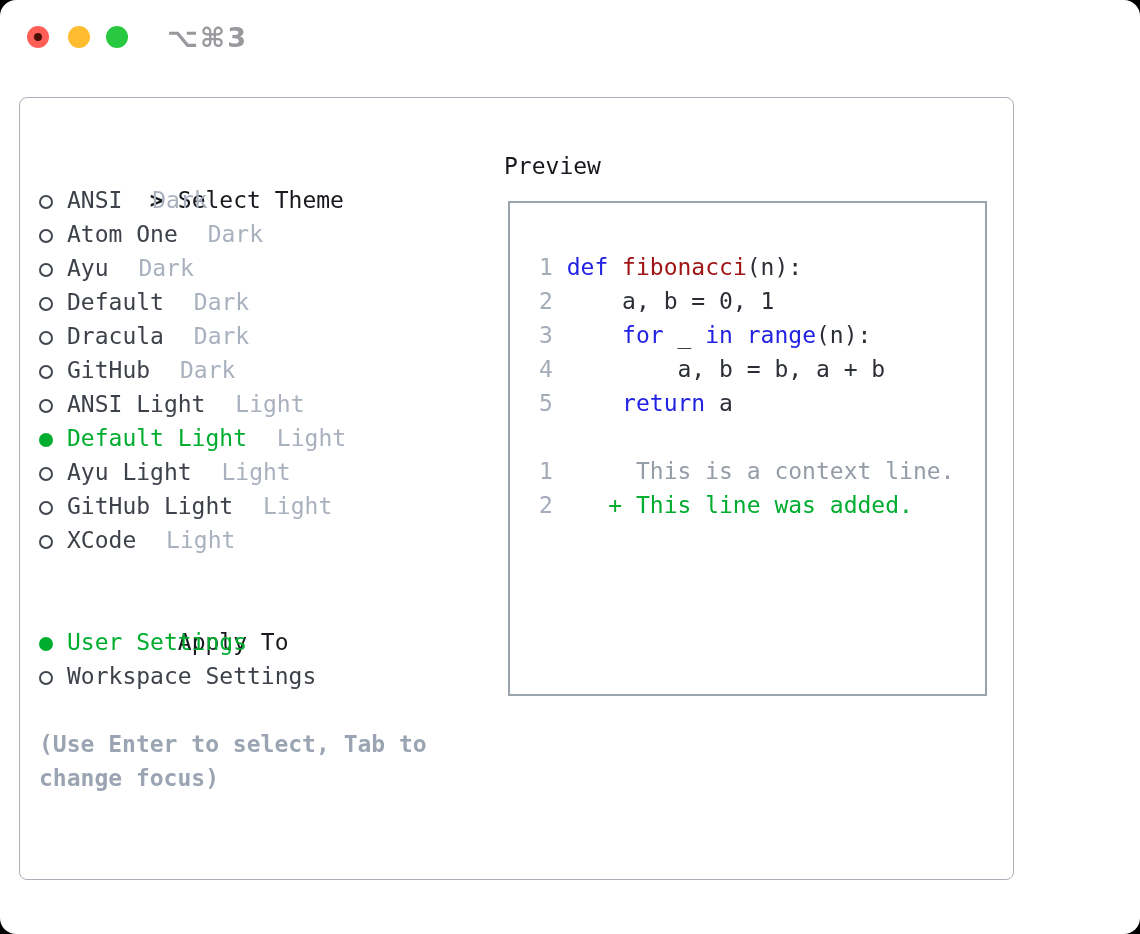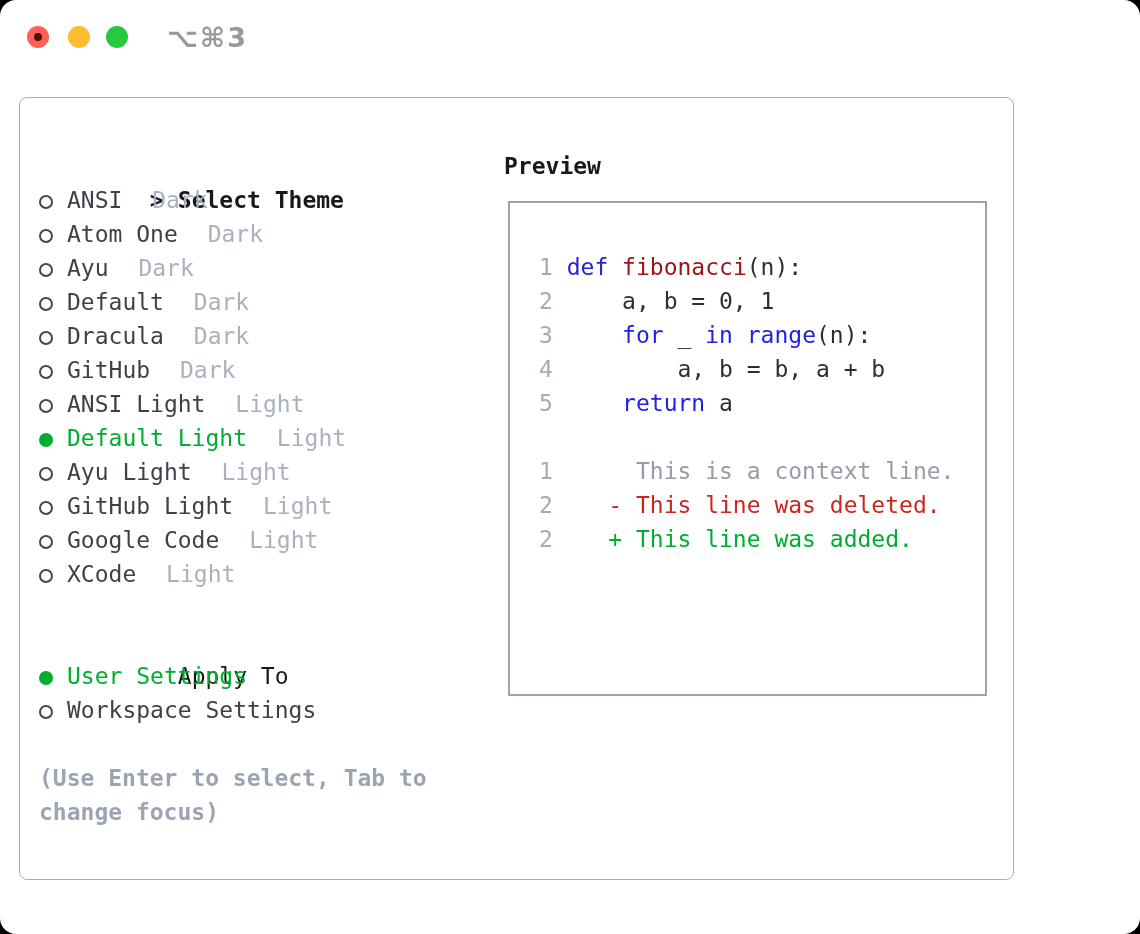--- a/index.html
+++ b/index.html
@@ -26,21 +26,21 @@
   }
   .row{height:34px;line-height:34px;white-space:pre;font-size:23px;color:var(--text-dark,#3d4149);}
   .left-col{position:absolute;left:19px;top:51px;}
   .marker{display:inline-block;width:28px;}
   .chevron{font-weight:700;color:var(--text-black,#17191e);}
   .radio{
     display:inline-block;width:14px;height:14px;box-sizing:border-box;border-radius:50%;
     border:2px solid #41464f;vertical-align:-1px;
   }
   .radio.sel{border-color:var(--accent-green,#00ad2f);background:var(--accent-green,#00ad2f);}
-  .bold{font-weight:700;color:var(--text-black,#17191e);}
+  .bold{font-weight:400;color:var(--text-black,#17191e);}
   .dark{color:var(--text-black,#17191e);margin-top:37px;}
   .green{color:var(--accent-green,#00ad2f);}
   .muted{color:var(--muted,#a9b1bf);margin-left:16px;}
   .hint .row{color:var(--hint,#9aa4b2);font-weight:bold;}
   
   .right-col{position:absolute;left:484px;top:51px;width:502px;}
   .preview-box{
     margin-left:4px;margin-top:18px;width:479px;height:495px;box-sizing:border-box;
     border:2px solid var(--preview-border,#9ba3ae);padding:47px 0 0 29px;background:#fff;
   }
@@ -77,21 +77,20 @@
           <div class="row"><span class="marker"><span class="radio"></span></span><span class="">ANSI</span><span class="muted"> Dark</span></div>
           <div class="row"><span class="marker"><span class="radio"></span></span><span class="">Atom One</span><span class="muted"> Dark</span></div>
           <div class="row"><span class="marker"><span class="radio"></span></span><span class="">Ayu</span><span class="muted"> Dark</span></div>
           <div class="row"><span class="marker"><span class="radio"></span></span><span class="">Default</span><span class="muted"> Dark</span></div>
           <div class="row"><span class="marker"><span class="radio"></span></span><span class="">Dracula</span><span class="muted"> Dark</span></div>
           <div class="row"><span class="marker"><span class="radio"></span></span><span class="">GitHub</span><span class="muted"> Dark</span></div>
           <div class="row"><span class="marker"><span class="radio"></span></span><span class="">ANSI Light</span><span class="muted"> Light</span></div>
           <div class="row"><span class="marker"><span class="radio sel"></span></span><span class="green">Default Light</span><span class="muted"> Light</span></div>
           <div class="row"><span class="marker"><span class="radio"></span></span><span class="">Ayu Light</span><span class="muted"> Light</span></div>
           <div class="row"><span class="marker"><span class="radio"></span></span><span class="">GitHub Light</span><span class="muted"> Light</span></div>
-          <div class="row"><span class="marker"><span class="radio"></span></span><span class="">Google Code</span><span class="muted"> Light</span></div>
           <div class="row"><span class="marker"><span class="radio"></span></span><span class="">XCode</span><span class="muted"> Light</span></div>
         </div>
       <div class="row"> </div>
       <div class="row">
         <span class="marker"></span><span class="dark">Apply To</span>
       </div>
       <div id="apply-list">
           <div class="row"><span class="marker"><span class="radio sel"></span></span><span class="green">User Settings</span></div>
           <div class="row"><span class="marker"><span class="radio"></span></span><span class="">Workspace Settings</span></div>
         </div>
@@ -106,20 +105,19 @@
       <div class="row"><span class="bold">Preview</span></div>
       <div class="preview-box">
         <div id="preview-code">
             <div class="crow"><span class="tok-num">1 </span><span class="tok-kw">def</span><span class="tok-plain"> </span><span class="tok-fn">fibonacci</span><span class="tok-plain">(n):</span></div>
             <div class="crow"><span class="tok-num">2 </span><span class="tok-plain">    a, b = 0, 1</span></div>
             <div class="crow"><span class="tok-num">3 </span><span class="tok-plain">    </span><span class="tok-kw">for</span><span class="tok-plain"> _ </span><span class="tok-kw">in</span><span class="tok-plain"> </span><span class="tok-kw">range</span><span class="tok-plain">(n):</span></div>
             <div class="crow"><span class="tok-num">4 </span><span class="tok-plain">        a, b = b, a + b</span></div>
             <div class="crow"><span class="tok-num">5 </span><span class="tok-plain">    </span><span class="tok-kw">return</span><span class="tok-plain"> a</span></div>
             <div class="crow"><span class="tok-num">  </span></div>
             <div class="crow"><span class="tok-num">1 </span><span class="tok-ctx">     This is a context line.</span></div>
-            <div class="crow"><span class="tok-num">2 </span><span class="tok-plain">   </span><span class="tok-del">- This line was deleted.</span></div>
             <div class="crow"><span class="tok-num">2 </span><span class="tok-plain">   </span><span class="tok-add">+ This line was added.</span></div>
           </div>
       </div>
     </div>
 
   </div>
 </div>
 
 </body></html>

